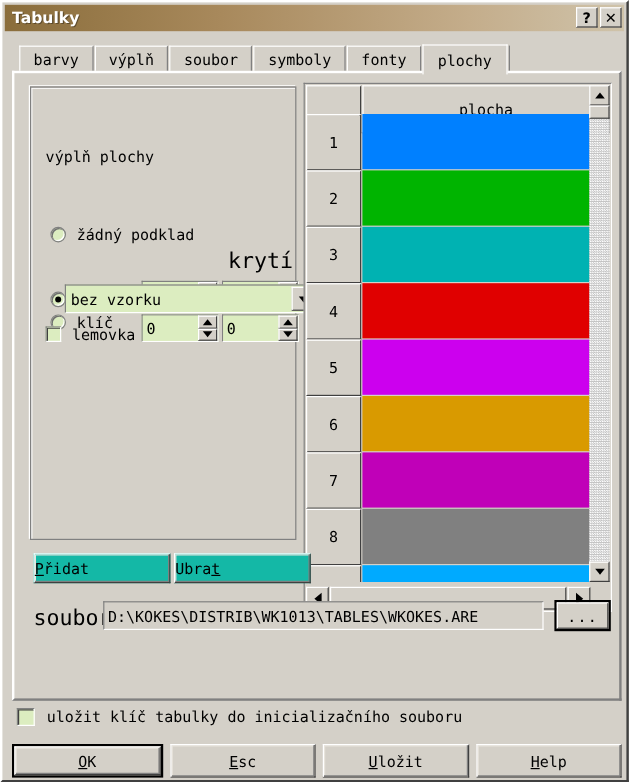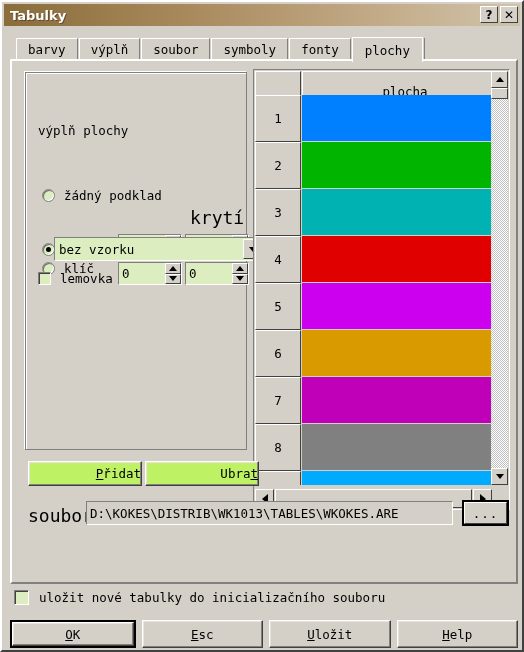--- a/index.html
+++ b/index.html
@@ -398,29 +398,29 @@
     border-right: 1px solid #404040;
     border-bottom: 1px solid #404040;
     margin: 0 1px;
     cursor: default;
   }
   .arr-l { width:0;height:0;border-top:5px solid transparent;border-bottom:5px solid transparent;border-right:6px solid #000; }
   .arr-r { width:0;height:0;border-top:5px solid transparent;border-bottom:5px solid transparent;border-left:6px solid #000; }
 
   
   .btn {
-    background: #bef264;
+    background: #14b8a6;
     border-top: 1px solid #ffffff;
     border-left: 1px solid #ffffff;
     border-right: 1px solid #404040;
     border-bottom: 1px solid #404040;
     box-shadow: inset -1px -1px 0 #808080, inset 1px 1px 0 #e8e4dc;
     display: flex;
     align-items: center;
-    justify-content: flex-end;
+    justify-content: flex-start;
     font-family: "DejaVu Sans Mono", monospace;
     font-size: 12.5px;
     cursor: default;
   }
   #btn-pridat { position: absolute; left: 16px; top: 400px; width: 114px; height: 25px; }
   #btn-ubrat  { position: absolute; left: 133px; top: 400px; width: 114px; height: 25px; }
 
   
   #soubor-label {
     position: absolute;
@@ -703,21 +703,21 @@
     <div id="soubor-label">soubor</div>
     <div id="soubor-field">D:\KOKES\DISTRIB\WK1013\TABLES\WKOKES.ARE</div>
     <div id="btn-browse">
       <div id="btn-browse-inner">...</div>
     </div>
 
   </div>
 
   <div id="save-cb-row">
     <span id="save-cb"></span>
-    <span id="save-cb-label">uložit nové tabulky do inicializačního souboru</span>
+    <span id="save-cb-label">uložit klíč tabulky do inicializačního souboru</span>
   </div>
 
   <div id="bottombar">
     <div class="bbtn default">
       <div class="bbtn-inner"><span style="text-decoration:underline">O</span>K</div>
     </div>
     <div class="bbtn">
       <div class="bbtn-inner"><span style="text-decoration:underline">E</span>sc</div>
     </div>
     <div class="bbtn">

